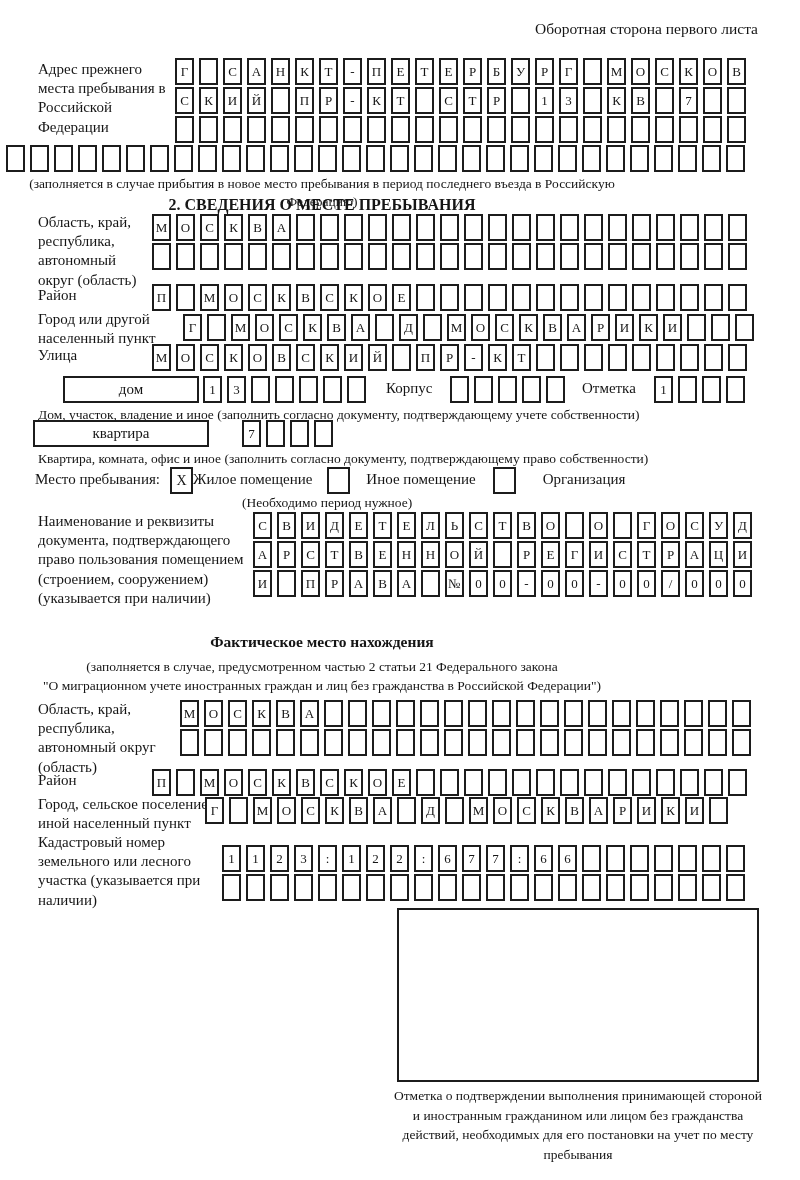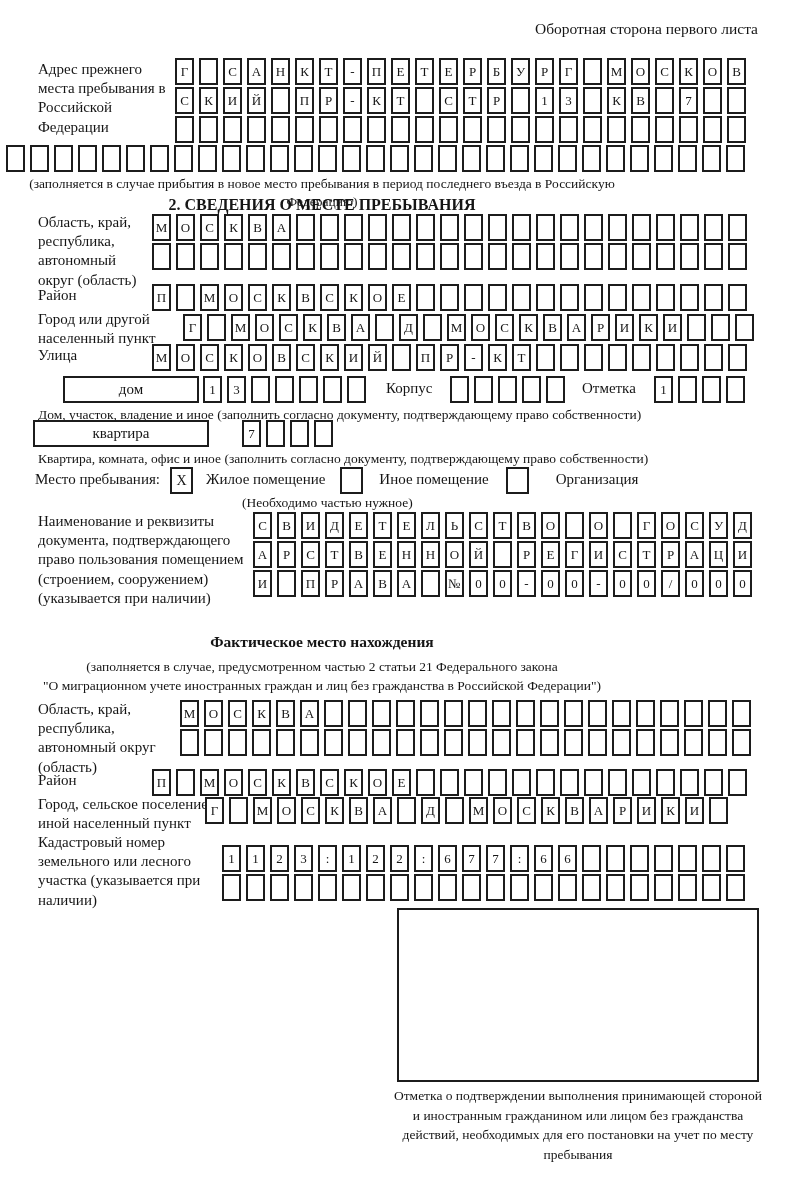--- a/index.html
+++ b/index.html
@@ -52,21 +52,21 @@
   #korpus-cells{left:450px;top:376px;}
   #stroenie-label{left:582px;top:379px;}
   #stroenie-cells{left:654px;top:376px;}
   #dom-note{left:38px;top:406px;}
   #kvart-box{left:33px;top:420px;width:176px;}
   #kvart-cells{left:242px;top:420px;}
   #kvart-note{left:38px;top:450px;}
   #mesto-line{left:35px;top:466px;height:28px;display:flex;align-items:center;}
   #mesto-line .lbl{font-size:15px;}
   #mesto-chk0{margin-left:10px;}
-  #mesto-lbl0{margin-left:13px;}
+  #mesto-lbl0{}
   #mesto-chk1{margin-left:15px;}
   #mesto-lbl1{margin-left:16px;}
   #mesto-chk2{margin-left:17px;}
   #mesto-lbl2{margin-left:27px;}
   #choose-note{left:242px;top:494px;}
   #doc-label{left:38px;top:512px;width:220px;}
   #doc-r1{left:253px;top:512px;}
   #doc-r2{left:253px;top:541px;}
   #doc-r3{left:253px;top:570px;}
   #fact-title{top:633px;font-weight:bold;font-size:15.5px;}
@@ -111,36 +111,36 @@
 
 <div id="ulitsa-label" class="abs lbl">Улица</div>
 <div id="ulitsa-r" class="abs cellrow"><span class="cell">М</span><span class="cell">О</span><span class="cell">С</span><span class="cell">К</span><span class="cell">О</span><span class="cell">В</span><span class="cell">С</span><span class="cell">К</span><span class="cell">И</span><span class="cell">Й</span><span class="cell"></span><span class="cell">П</span><span class="cell">Р</span><span class="cell">-</span><span class="cell">К</span><span class="cell">Т</span><span class="cell"></span><span class="cell"></span><span class="cell"></span><span class="cell"></span><span class="cell"></span><span class="cell"></span><span class="cell"></span><span class="cell"></span><span class="cell"></span></div>
 
 <div id="dom-box" class="abs widebox">дом</div>
 <div id="dom-cells" class="abs cellrow"><span class="cell">1</span><span class="cell">3</span><span class="cell"></span><span class="cell"></span><span class="cell"></span><span class="cell"></span><span class="cell"></span></div>
 <div id="korpus-label" class="abs lbl">Корпус</div>
 <div id="korpus-cells" class="abs cellrow"><span class="cell"></span><span class="cell"></span><span class="cell"></span><span class="cell"></span><span class="cell"></span></div>
 <div id="stroenie-label" class="abs lbl">Отметка</div>
 <div id="stroenie-cells" class="abs cellrow"><span class="cell">1</span><span class="cell"></span><span class="cell"></span><span class="cell"></span></div>
-<div id="dom-note" class="abs note">Дом, участок, владение и иное (заполнить согласно документу, подтверждающему право собственности)</div>
+<div id="dom-note" class="abs note">Дом, участок, владение и иное (заполнить согласно документу, подтверждающему учете собственности)</div>
 
 <div id="kvart-box" class="abs widebox">квартира</div>
 <div id="kvart-cells" class="abs cellrow"><span class="cell">7</span><span class="cell"></span><span class="cell"></span><span class="cell"></span></div>
 <div id="kvart-note" class="abs note">Квартира, комната, офис и иное (заполнить согласно документу, подтверждающему право собственности)</div>
 
 <div id="mesto-line" class="abs">
   <span class="lbl">Место пребывания:</span>
   <span id="mesto-chk0" class="chk">X</span>
   <span id="mesto-lbl0" class="lbl">Жилое помещение</span>
   <span id="mesto-chk1" class="chk"></span>
   <span id="mesto-lbl1" class="lbl">Иное помещение</span>
   <span id="mesto-chk2" class="chk"></span>
   <span id="mesto-lbl2" class="lbl">Организация</span>
 </div>
-<div id="choose-note" class="abs note">(Необходимо частью нужное)</div>
+<div id="choose-note" class="abs note">(Необходимо период нужное)</div>
 
 <div id="doc-label" class="abs lbl">Наименование и реквизиты документа, подтверждающего право пользования помещением (строением, сооружением) (указывается при наличии)</div>
 <div id="doc-r1" class="abs cellrow"><span class="cell">С</span><span class="cell">В</span><span class="cell">И</span><span class="cell">Д</span><span class="cell">Е</span><span class="cell">Т</span><span class="cell">Е</span><span class="cell">Л</span><span class="cell">Ь</span><span class="cell">С</span><span class="cell">Т</span><span class="cell">В</span><span class="cell">О</span><span class="cell"></span><span class="cell">О</span><span class="cell"></span><span class="cell">Г</span><span class="cell">О</span><span class="cell">С</span><span class="cell">У</span><span class="cell">Д</span></div>
 <div id="doc-r2" class="abs cellrow"><span class="cell">А</span><span class="cell">Р</span><span class="cell">С</span><span class="cell">Т</span><span class="cell">В</span><span class="cell">Е</span><span class="cell">Н</span><span class="cell">Н</span><span class="cell">О</span><span class="cell">Й</span><span class="cell"></span><span class="cell">Р</span><span class="cell">Е</span><span class="cell">Г</span><span class="cell">И</span><span class="cell">С</span><span class="cell">Т</span><span class="cell">Р</span><span class="cell">А</span><span class="cell">Ц</span><span class="cell">И</span></div>
 <div id="doc-r3" class="abs cellrow"><span class="cell">И</span><span class="cell"></span><span class="cell">П</span><span class="cell">Р</span><span class="cell">А</span><span class="cell">В</span><span class="cell">А</span><span class="cell"></span><span class="cell">№</span><span class="cell">0</span><span class="cell">0</span><span class="cell">-</span><span class="cell">0</span><span class="cell">0</span><span class="cell">-</span><span class="cell">0</span><span class="cell">0</span><span class="cell">/</span><span class="cell">0</span><span class="cell">0</span><span class="cell">0</span></div>
 
 <div id="fact-title" class="abs center">Фактическое место нахождения</div>
 <div id="fact-note1" class="abs note center">(заполняется в случае, предусмотренном частью 2 статьи 21 Федерального закона</div>
 <div id="fact-note2" class="abs note center">"О миграционном учете иностранных граждан и лиц без гражданства в Российской Федерации")</div>
 

